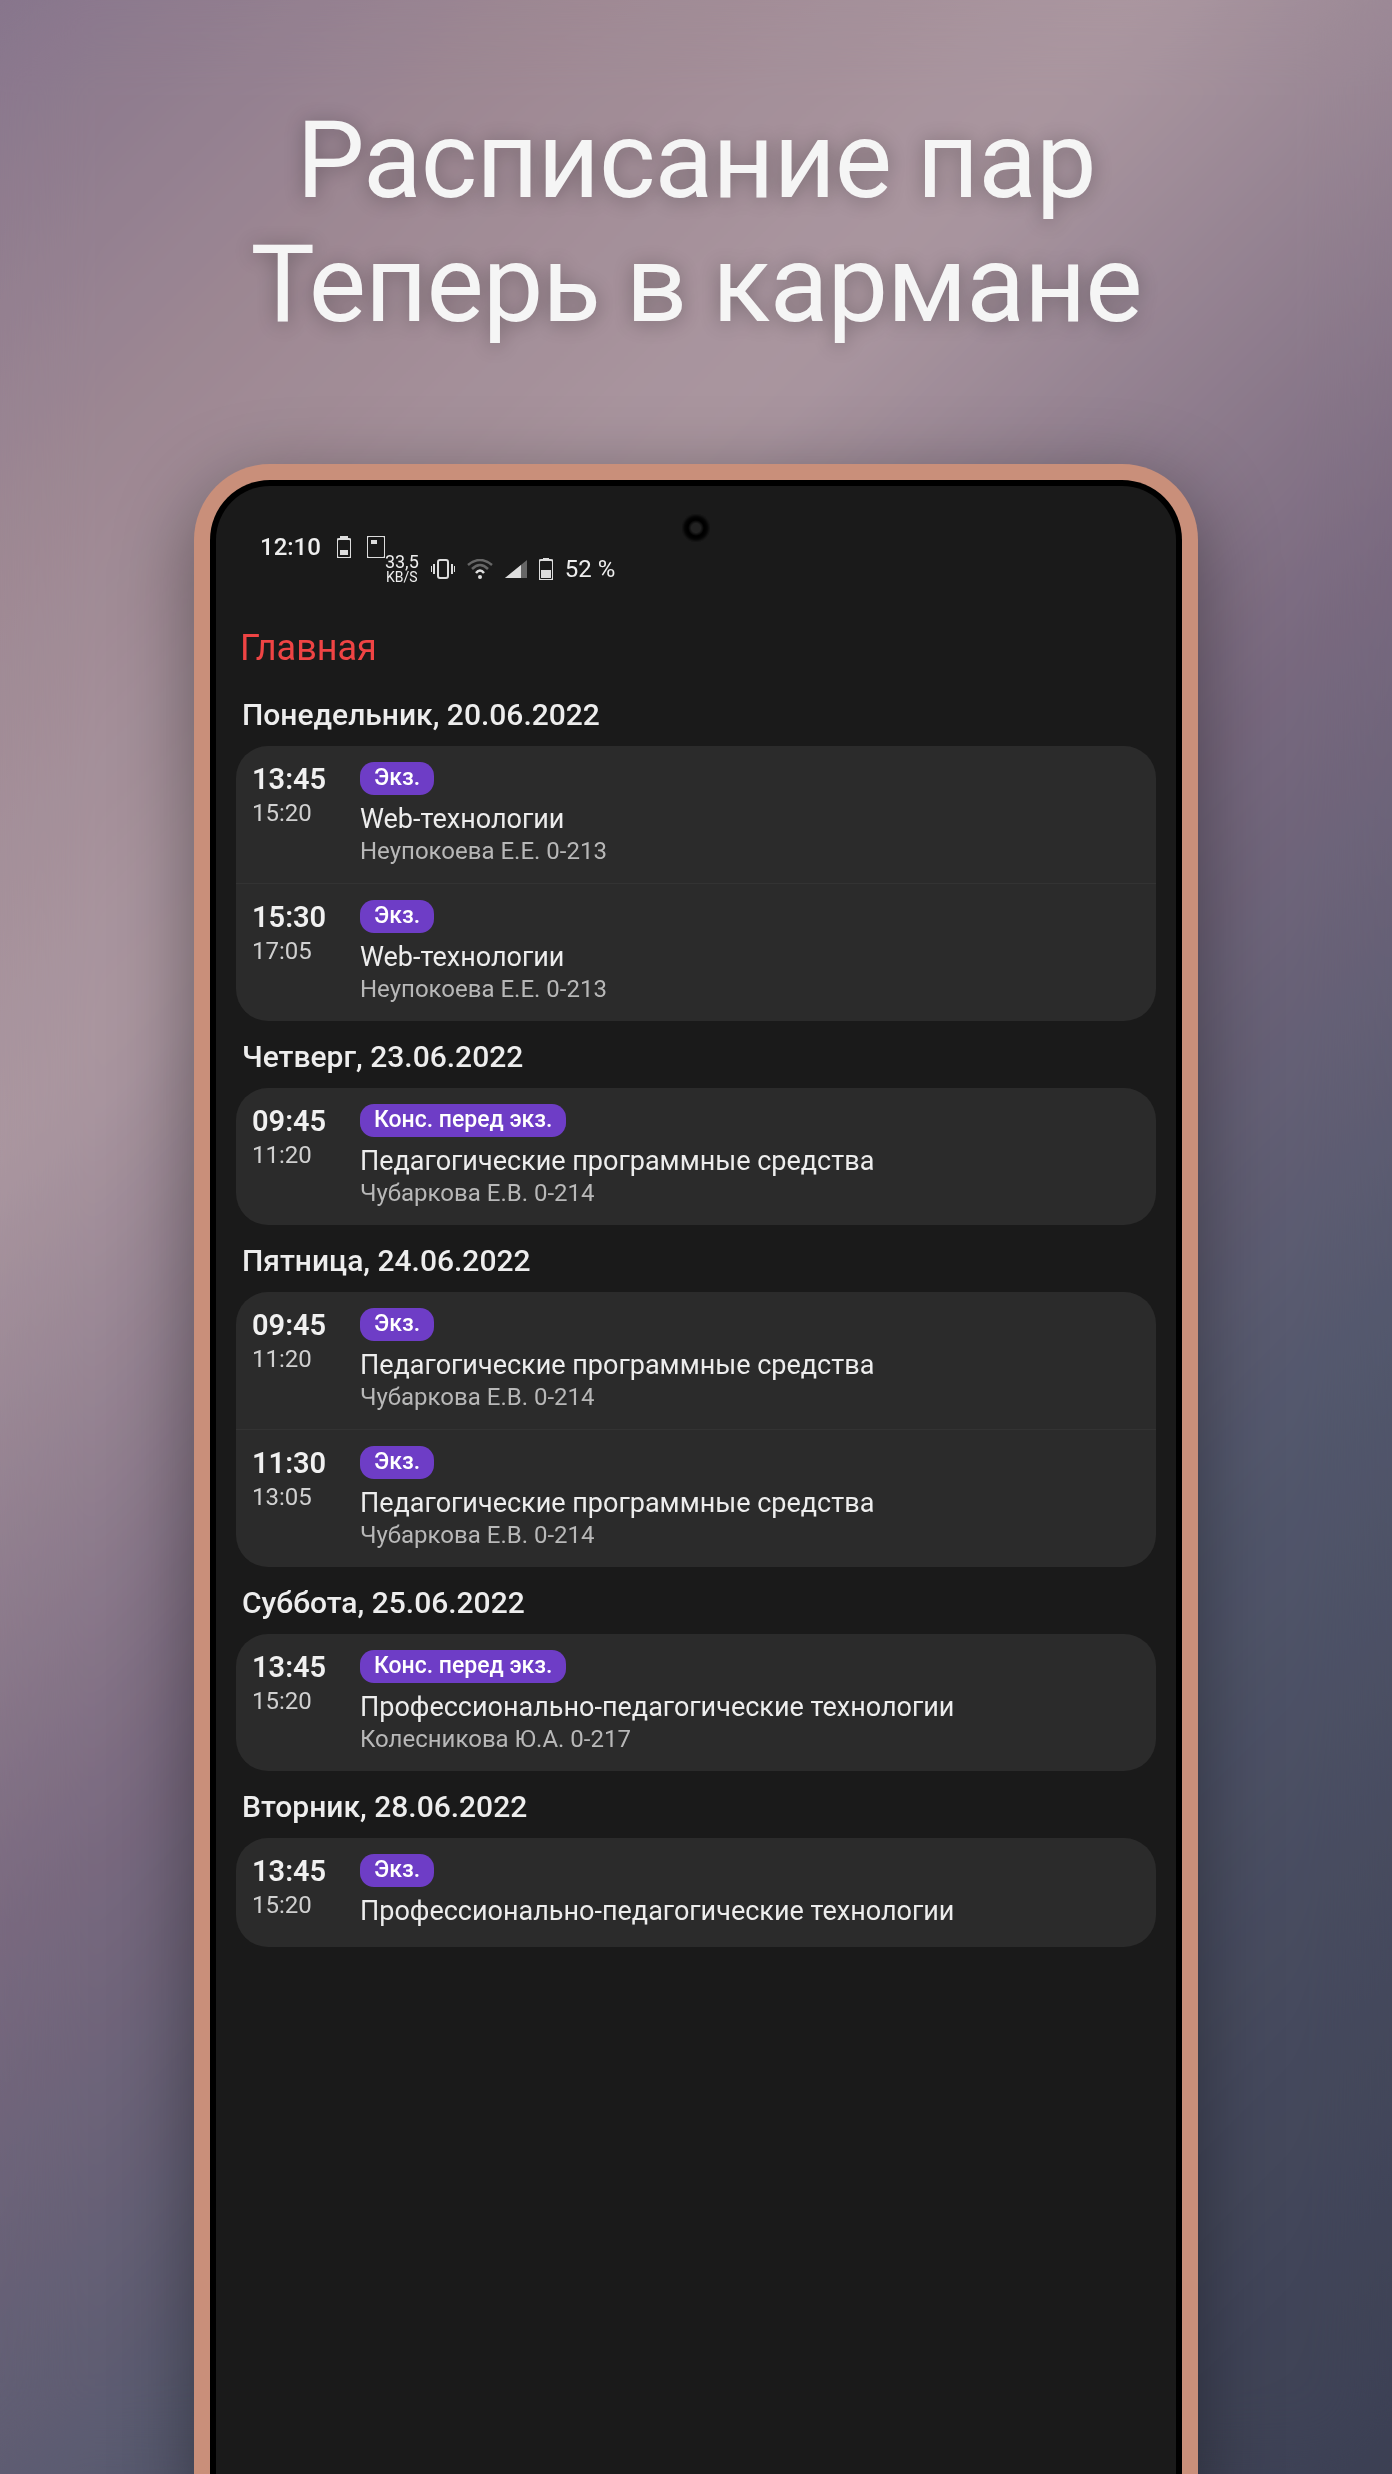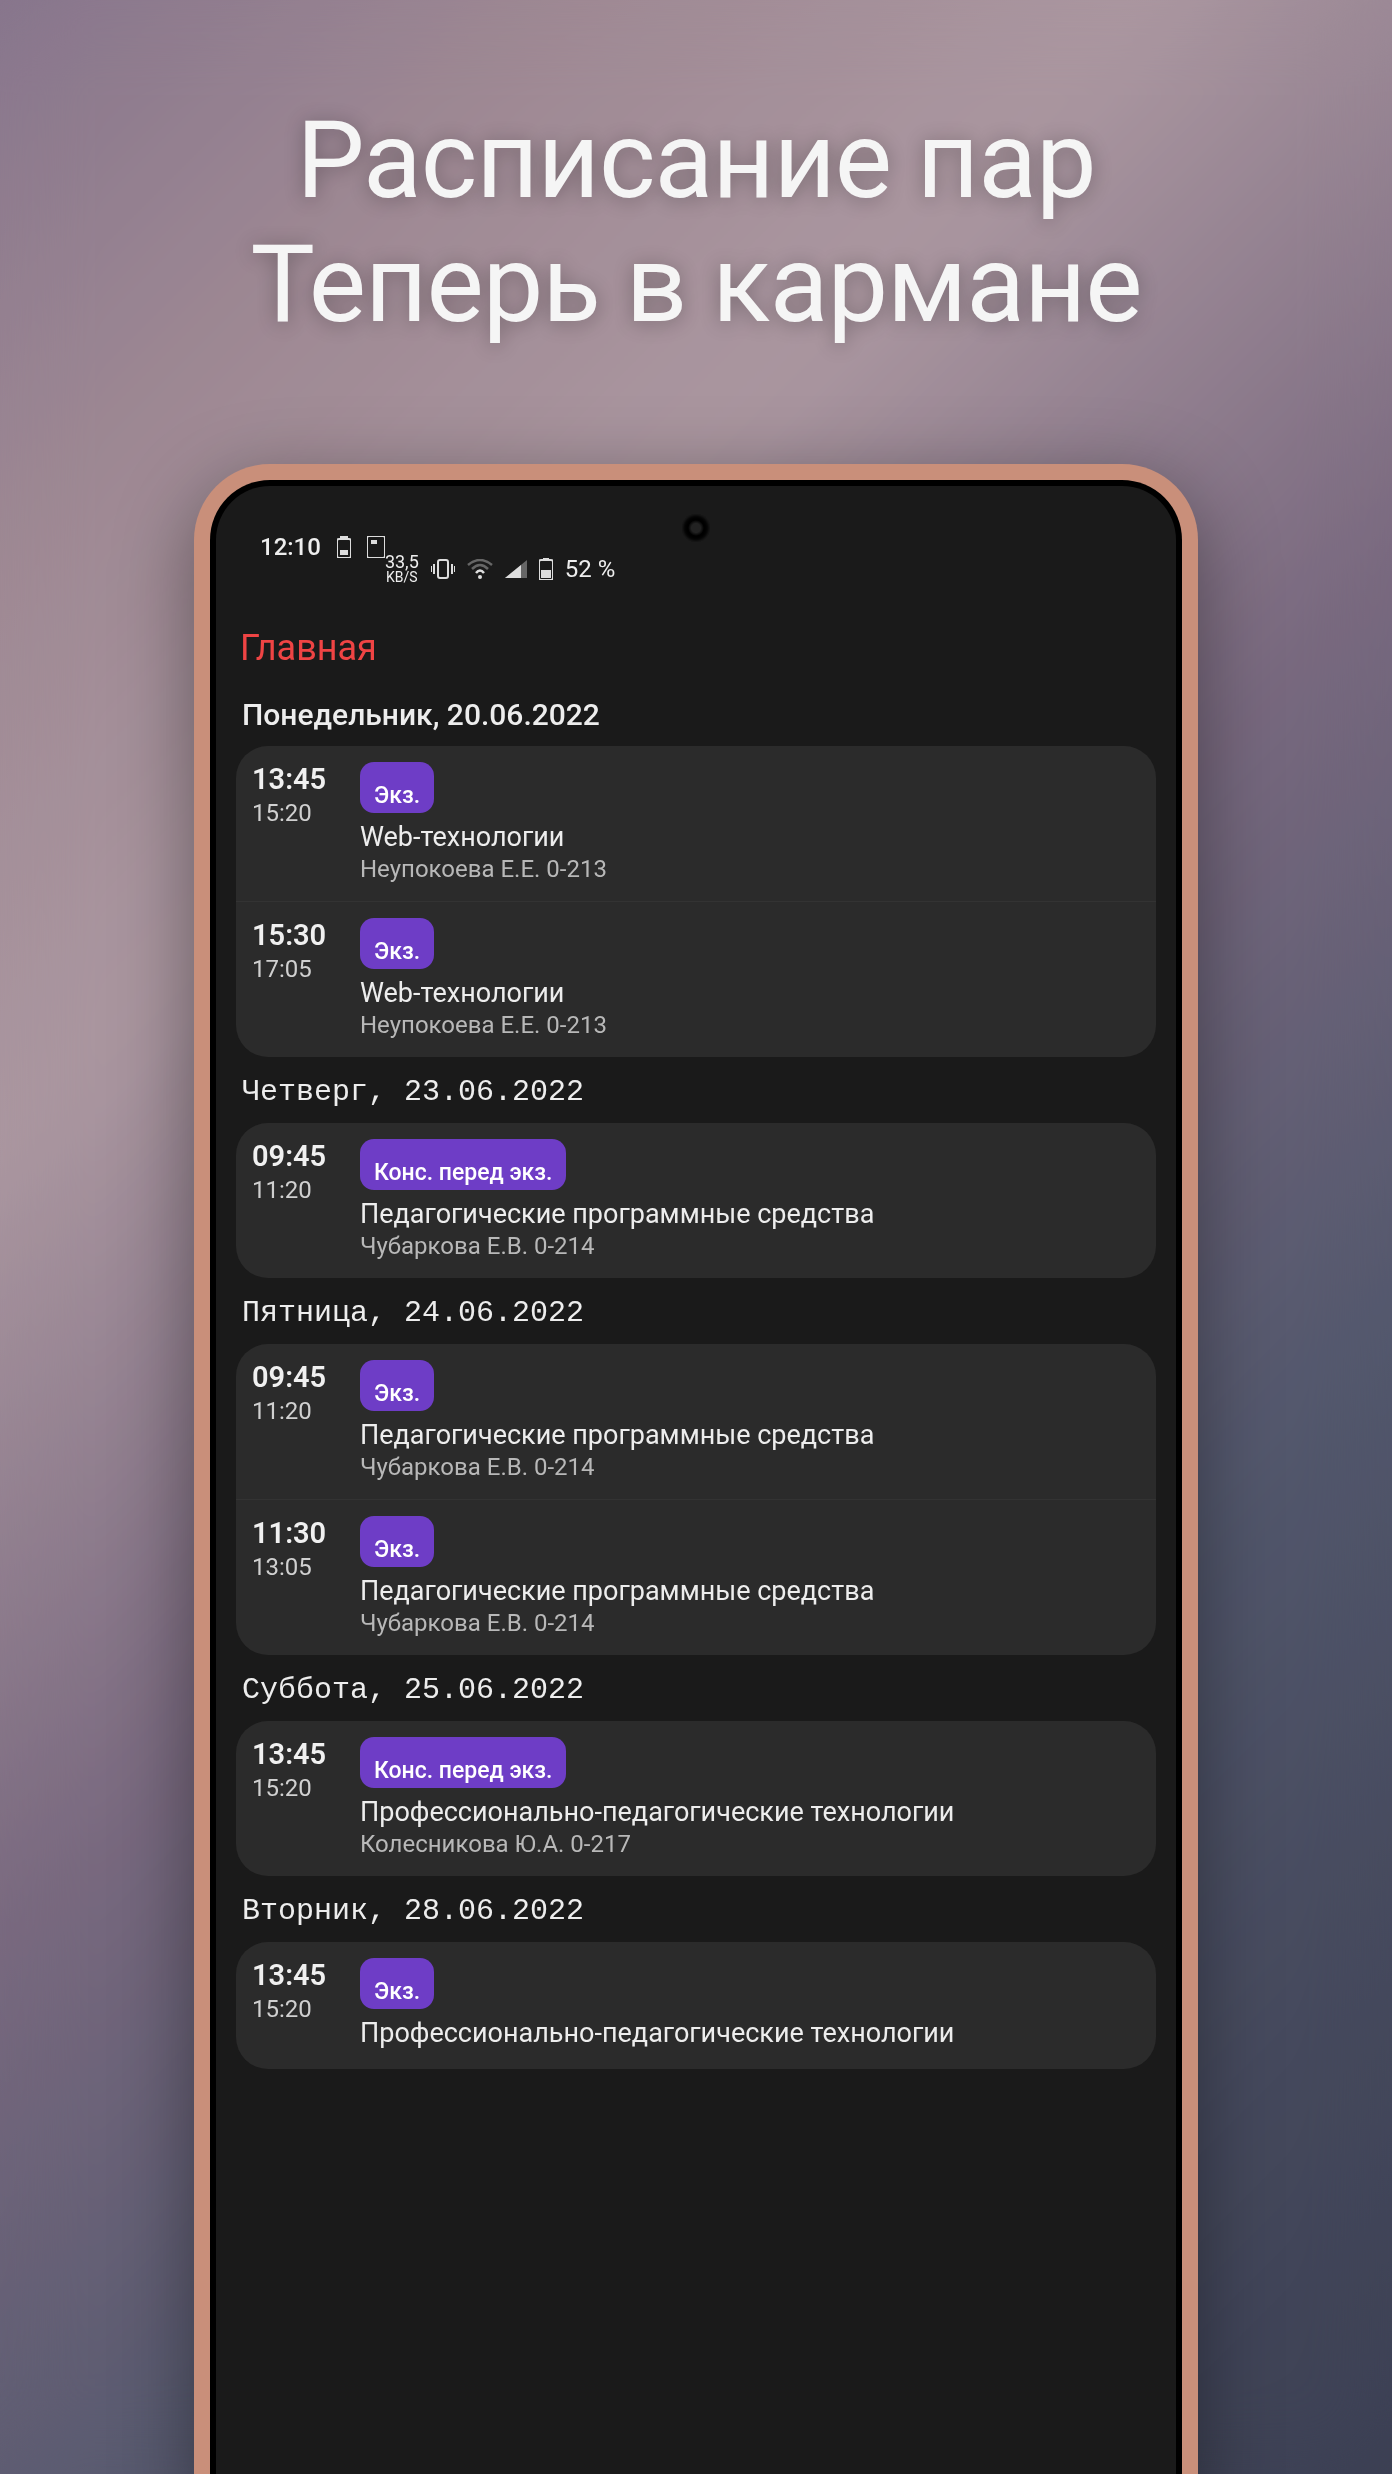--- a/index.html
+++ b/index.html
@@ -106,21 +106,21 @@
   margin-bottom: 28px;
   padding-left: 4px;
 }
 .day-header {
   font-size: 30px;
   font-weight: 500;
   color: #ededed;
   padding: 0 6px 14px;
   margin-top: 4px;
 }
-.day-group:not(:first-of-type) .day-header { padding-top: 14px; font-family: Liberation Mono, monospace; }
+.day-group:not(:first-of-type) .day-header { padding-top: 14px; }
 .card {
   background: #2b2b2b;
   border-radius: 32px;
   overflow: hidden;
   margin-bottom: 4px;
 }
 .lesson-row {
   display: flex;
   padding: 16px 14px 18px;
   gap: 22px;
@@ -142,21 +142,21 @@
   color: #d0d0d0;
   margin-top: 2px;
 }
 .content-col { flex: 1; }
 .badge {
   display: inline-block;
   background: #6e3dc6;
   color: #fff;
   font-size: 23px;
   font-weight: 500;
-  padding: 20px 14px 4px;
+  padding: 2px 14px 4px;
   border-radius: 14px;
   margin-bottom: 8px;
 }
 .lesson-title {
   font-size: 27px;
   color: #ededed;
   margin-bottom: 2px;
 }
 .lesson-sub {
   font-size: 24px;

